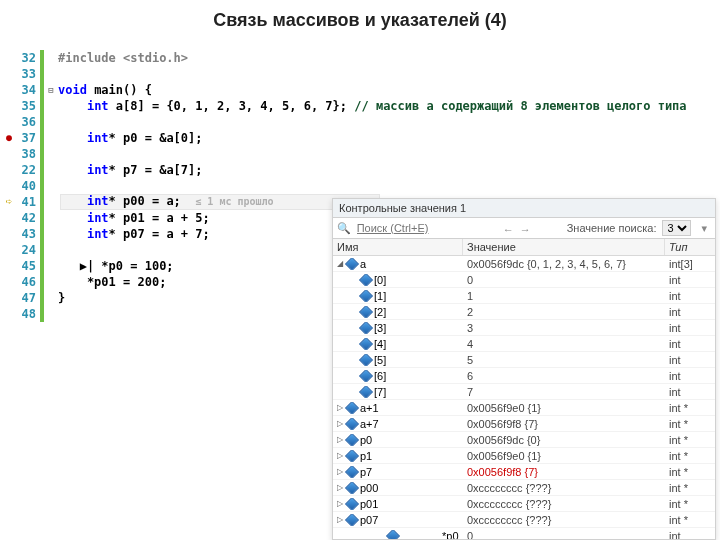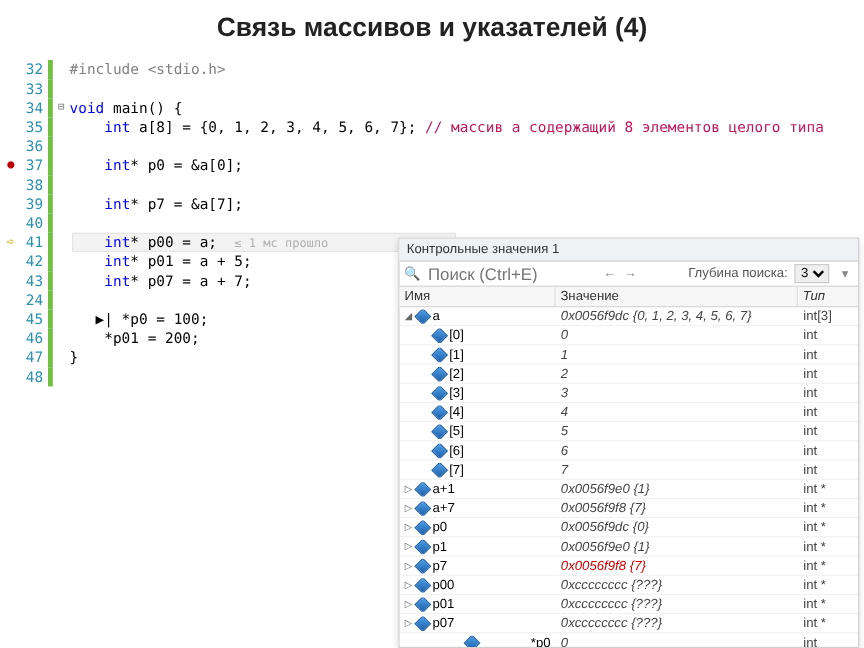--- a/index.html
+++ b/index.html
@@ -1,48 +1,48 @@
 <!DOCTYPE html>
 <html><head>
 <meta charset="utf-8">
 <style>
   * { margin:0; padding:0; box-sizing:border-box; }
   body { font-family:"Segoe UI","Helvetica Neue",Arial,sans-serif; font-size:12px; background:#fff; width:720px; height:540px; overflow:hidden; position:relative; }
-  .slide-title { font-family:Arial,sans-serif; font-size:22px; font-weight:bold; text-align:center; padding:10px 0 6px; color:#222; }
+  .slide-title { font-family:Arial,sans-serif; font-size:18px; font-weight:bold; text-align:center; padding:10px 0 6px; color:#222; }
   .code-area { position:absolute; top:50px; left:0; width:720px; height:288px; font-family:Consolas,monospace; font-size:12px; line-height:16px; }
-  .code-row { display:flex; height:16px; align-items:flex-start; }
+  .code-row { display:flex; height:16px; align-items:flex-end;font-weight:bold; }
   .gutter-icon { width:18px; text-align:center; font-size:10px; }
   .bp { color:#b00; }
   .arrow { color:#c9a400; font-size:11px; }
   .ln { width:22px; text-align:right; color:#2b91af; padding-right:4px; }
   .cbar { width:4px; background:#6fbf44; margin-right:2px; height:16px; }
   .fold { width:10px; color:#777; font-size:9px; text-align:center; }
   .code { white-space:pre; padding-left:2px; }
   .caret-hl { position:absolute; background:#f3f3f3; height:16px; left:60px; width:320px; border:1px solid #e5e5e5; z-index:-1; }
   .pp { color:#808080; }
   .kw { color:#0000ff; }
-  .cm { color:#be185d; }
+  .cm { color:#14532d; }
   .hint { color:#b0b0b0; font-size:10px; }
   .watch { position:absolute; top:198px; left:332px; width:384px; height:342px; background:#fff; border:1px solid #d0d0d0; box-shadow:0 2px 6px rgba(0,0,0,.15); font-size:11px; display:flex; flex-direction:column; }
   .watch-title { background:#eef2f5; border-bottom:1px solid #d0d0d0; padding:3px 6px; color:#333; }
   .watch-toolbar { display:flex; align-items:center; border-bottom:1px solid #d0d0d0; padding:2px 4px; gap:6px; color:#555; }
-  .watch-toolbar input { border:none; outline:none; font-size:14px; width:140px; color:#777; background:transparent; }
+  .watch-toolbar input { border:none; outline:none; font-size:11px; width:140px; color:#777; background:transparent;text-decoration:underline; }
   .watch-toolbar .lbl { margin-left:auto; }
   .watch-toolbar select { font-size:11px; border:1px solid #ccc; }
   .watch-head { display:flex; background:#f6f6f6; border-bottom:1px solid #d8d8d8; font-size:11px; color:#333;align-items:flex-end; }
   .wc-name { width:130px; padding:2px 4px; border-right:1px solid #e0e0e0; }
   .wc-val  { flex:1; padding:2px 4px; border-right:1px solid #e0e0e0; }
   .wc-type { width:50px; padding:2px 4px;font-style:italic; }
   .watch-body { overflow:auto; flex:1; }
   .wr { display:flex; height:16px; align-items:center; border-bottom:1px solid #f2f2f2; }
   .wr .nm { width:130px; display:flex; align-items:center; padding-left:3px; gap:3px; overflow:hidden; white-space:nowrap; }
   .wr .nm .tri { width:8px; display:inline-block; font-size:8px; color:#666; text-align:center; }
   .wr .nm .ico { width:10px; height:10px; display:inline-block; }
   .cube { background:linear-gradient(135deg,#4aa0e8,#1e5fa8); border:1px solid #1e5fa8; transform:rotate(45deg); width:7px;height:7px; }
-  .wr .vl { flex:1; padding:0 4px; white-space:nowrap; overflow:hidden; color:#444;font-style:italic; }
+  .wr .vl { flex:1; padding:0 4px; white-space:nowrap; overflow:hidden; color:#444; }
   .wr .tp { width:50px; padding:0 4px; color:#444; }
   .wr.red .vl { color:#c00; }
 </style>
 </head>
 <body>
 
 <div class="slide-title">Связь массивов и указателей (4)</div>
 
 <div class="code-area" id="code-area">
     <div class="code-row">
@@ -88,21 +88,21 @@
       <div class="code"><span>    </span><span class="kw">int</span><span>* p0 = &amp;a[0];</span></div>
     </div>
     <div class="code-row">
       <div class="gutter-icon"></div>
       <div class="ln">38</div>
       <div class="cbar"></div>
       <div class="fold"></div>
     </div>
     <div class="code-row">
       <div class="gutter-icon"></div>
-      <div class="ln">39</div>
+      <div class="ln">22</div>
       <div class="cbar"></div>
       <div class="fold"></div>
       <div class="code"><span>    </span><span class="kw">int</span><span>* p7 = &amp;a[7];</span></div>
     </div>
     <div class="code-row">
       <div class="gutter-icon"></div>
       <div class="ln">40</div>
       <div class="cbar"></div>
       <div class="fold"></div>
       <div class="code"></div>
@@ -166,21 +166,21 @@
     </div>
   </div>
 
 <div class="watch">
   <div class="watch-title">Контрольные значения 1</div>
   <div class="watch-toolbar">
     <span>🔍</span>
     <input placeholder="Поиск (Ctrl+E)" style="">
     <span style="color:#888;">←</span>
     <span style="color:#888;">→</span>
-    <span class="lbl">Глубина поиска:</span>
+    <span class="lbl">Значение поиска:</span>
     <select><option>3</option></select>
     <span style="color:#888;padding:0 4px;">▾</span>
   </div>
   <div class="watch-head">
     <div class="wc-name">Имя</div>
     <div class="wc-val">Значение</div>
     <div class="wc-type">Тип</div>
   </div>
   <div class="watch-body" id="watch-body">
       <div class="wr">

